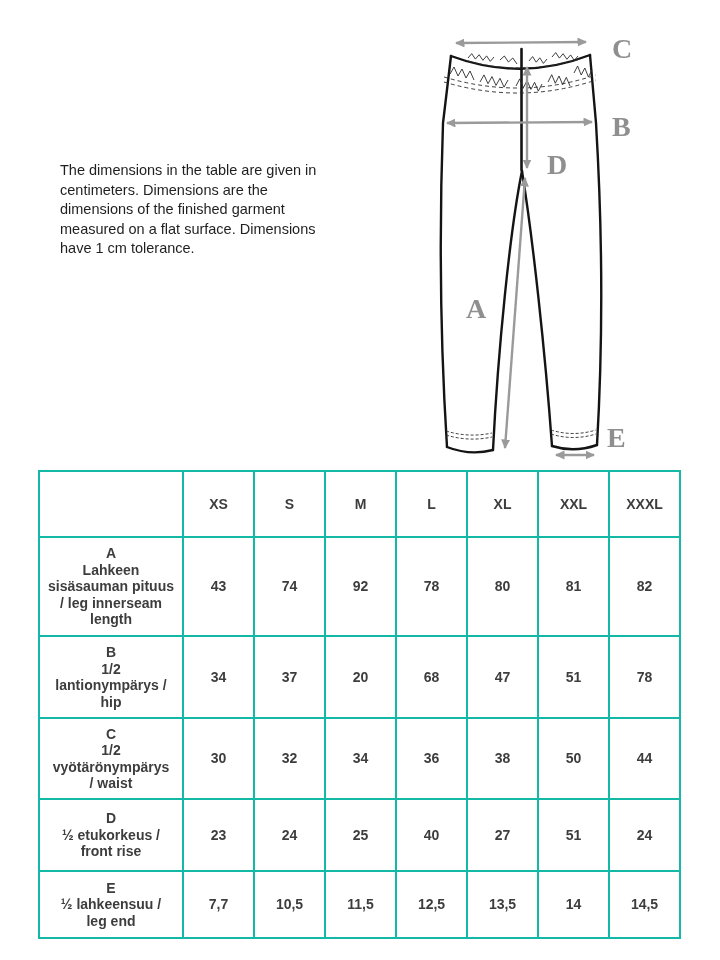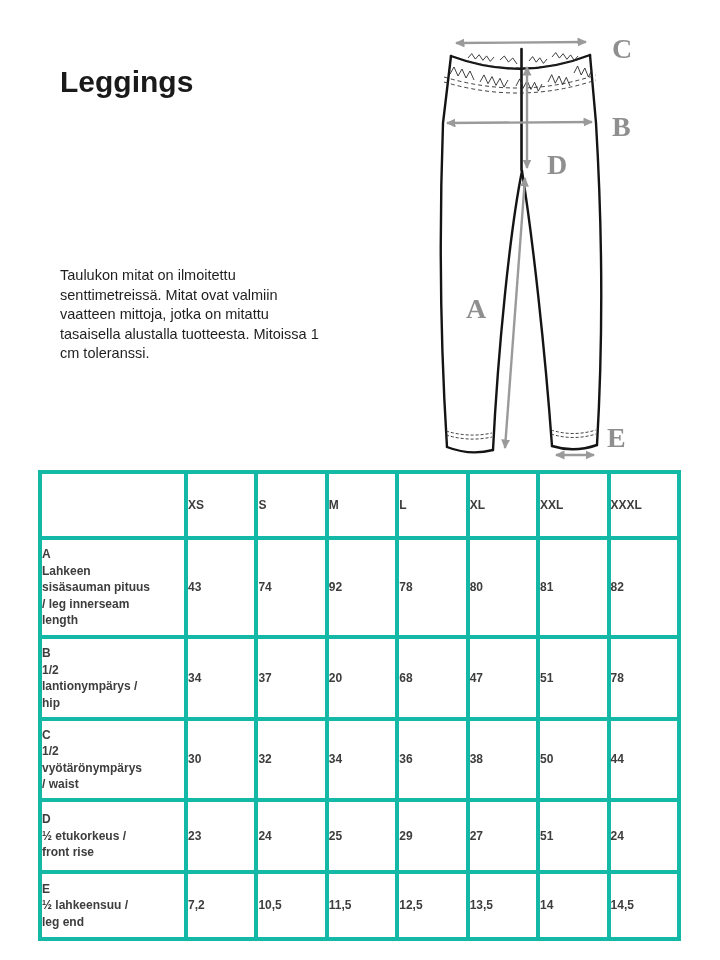--- a/index.html
+++ b/index.html
@@ -24,45 +24,44 @@
   .dim-label {
     font-family:"Liberation Serif", serif; font-size:28px; font-weight:bold;
     fill:#8f8f8f;
   }
 
   table.size-table {
     position:absolute; left:38px; top:470px; width:643px;
     border-collapse:collapse; table-layout:fixed;
   }
   .size-table th, .size-table td {
-    border:4px solid #14b8a6; padding:0; text-align:left; vertical-align:middle;
-    font-size:12px; font-weight:bold; color:#3d3d3d; line-height:16.5px;
+    border:2px solid #14b8a6; padding:0; text-align:center; vertical-align:middle;
+    font-size:14px; font-weight:bold; color:#3d3d3d; line-height:16.5px;
     background:#ffffff;
   }
   .size-table thead tr { height:66px; }
   .size-table th.corner { width:142px; }
   .size-table tbody th { white-space:pre-line; }
   .size-table tbody tr:nth-child(1) { height:99px; }
   .size-table tbody tr:nth-child(2) { height:82px; }
   .size-table tbody tr:nth-child(3) { height:81px; }
   .size-table tbody tr:nth-child(4) { height:72px; }
   .size-table tbody tr:nth-child(5) { height:67px; }
 </style>
 </head>
 <body>
 
 <div class="page">
 
-  <h1 class="title">Leggings</h1>
 
-  <div class="para fi">Taulukon mitat on ilmoitettu
-senttimetreissä. Mitat ovat valmiin
-vaatteen mittoja, jotka on mitattu
-tasaisella alustalla tuotteesta. Mitoissa 1
-cm toleranssi.</div>
+  <div class="para en">The dimensions in the table are given in
+centimeters. Dimensions are the
+dimensions of the finished garment
+measured on a flat surface. Dimensions
+have 1 cm tolerance.</div>
 
   <svg class="diagram-svg" viewBox="0 0 720 960" xmlns="http://www.w3.org/2000/svg">
     <defs>
       <marker id="ah" markerWidth="11" markerHeight="10" refX="8.5" refY="4.5" orient="auto-start-reverse" markerUnits="userSpaceOnUse">
         <path d="M0,0 L9.5,4.5 L0,9 z" fill="#9a9a9a"></path>
       </marker>
     </defs>
 
     <g fill="none" stroke="#141414" stroke-width="2.4" stroke-linecap="round">
       <path d="M451,56 Q521,82 590,55"></path>
@@ -166,30 +165,30 @@
           <td>50</td>
           <td>44</td>
         </tr>
         <tr>
           <th>D
 ½ etukorkeus /
 front rise</th>
           <td>23</td>
           <td>24</td>
           <td>25</td>
-          <td>29</td>
+          <td>40</td>
           <td>27</td>
           <td>51</td>
           <td>24</td>
         </tr>
         <tr>
           <th>E
 ½ lahkeensuu /
 leg end</th>
-          <td>7,2</td>
+          <td>7,7</td>
           <td>10,5</td>
           <td>11,5</td>
           <td>12,5</td>
           <td>13,5</td>
           <td>14</td>
           <td>14,5</td>
         </tr>
       </tbody>
   </table>
 

